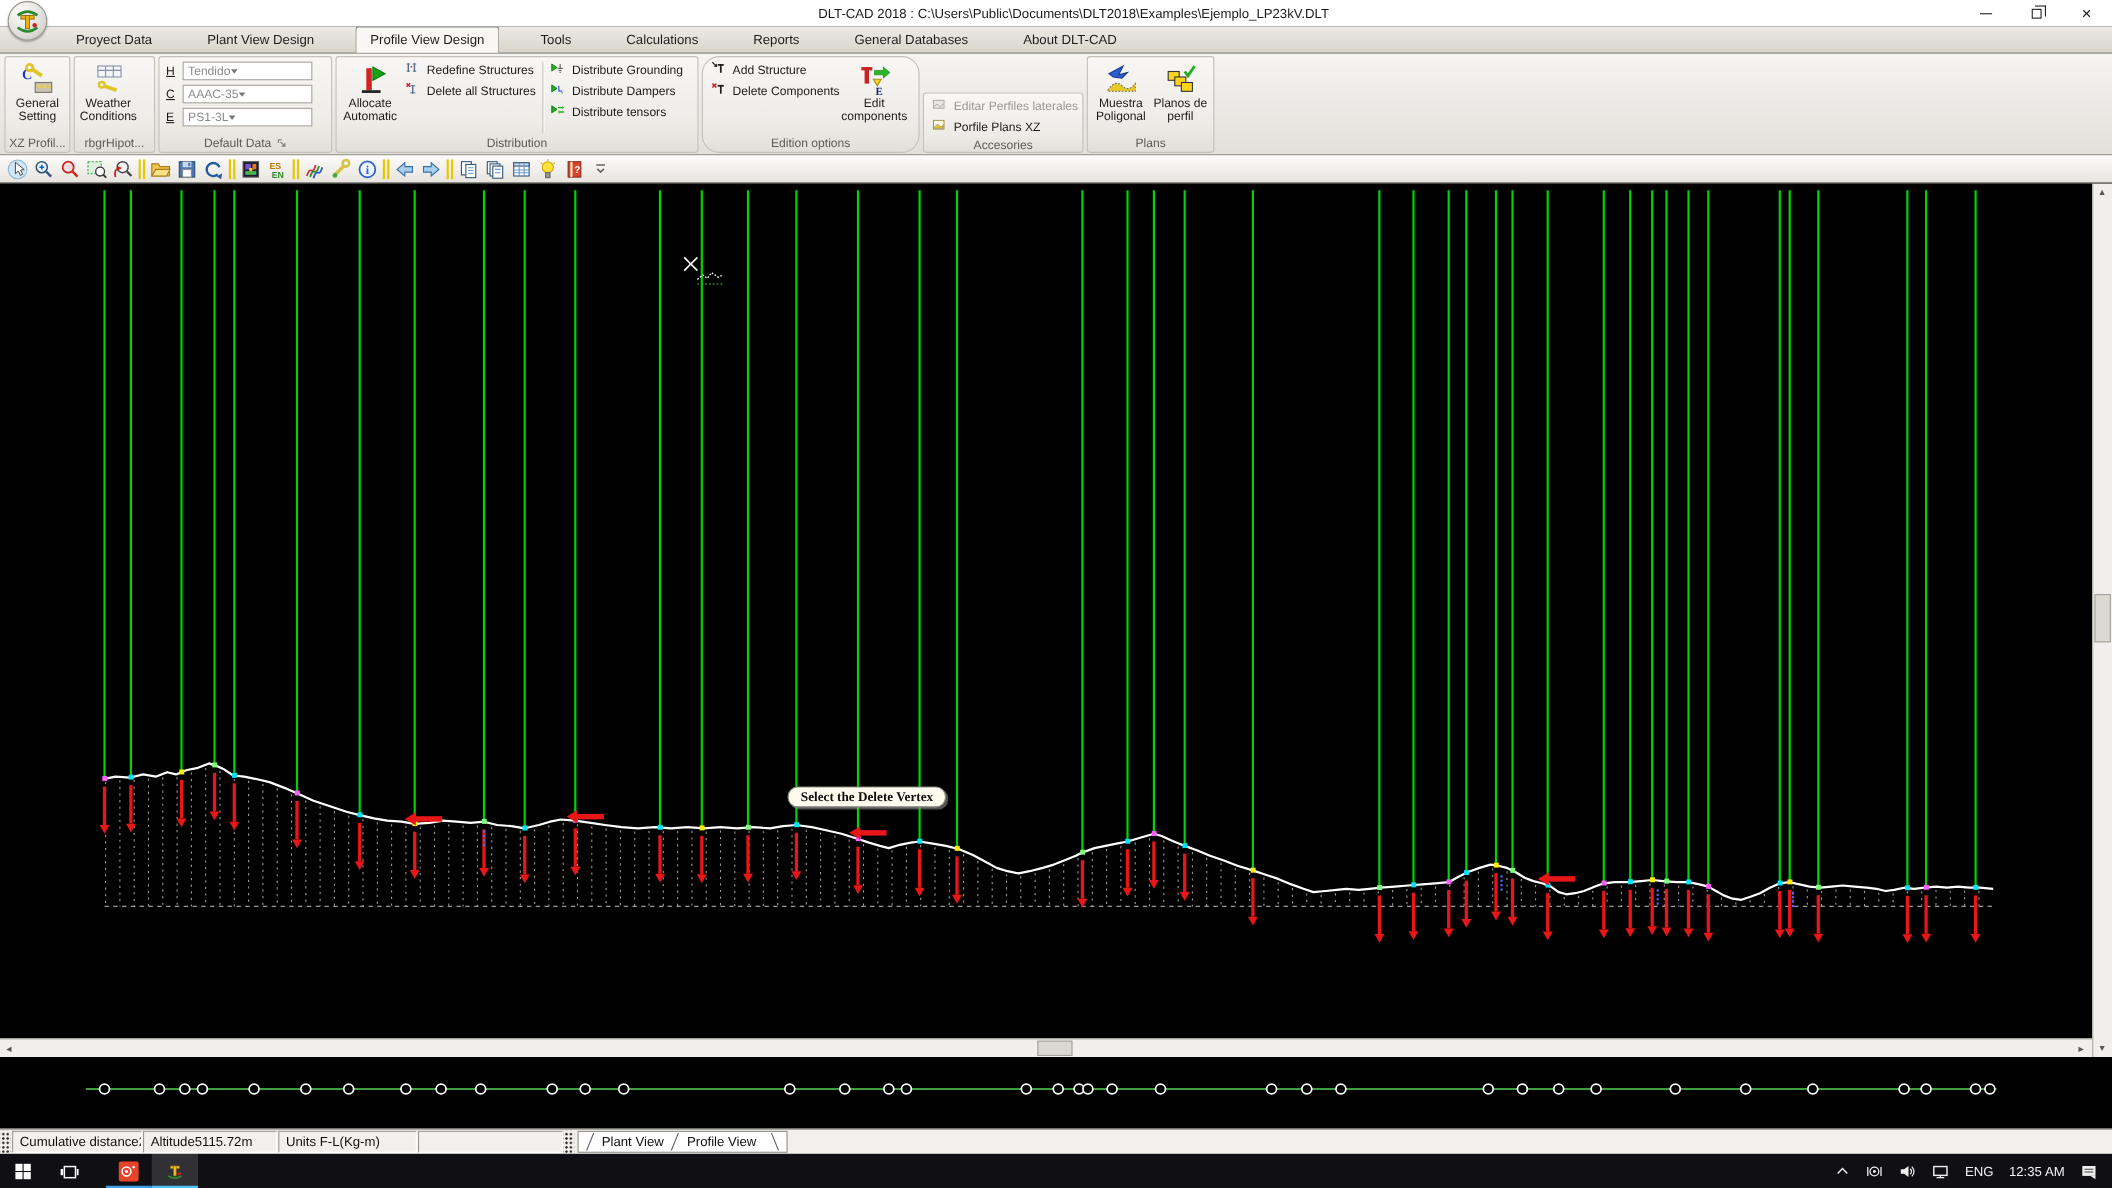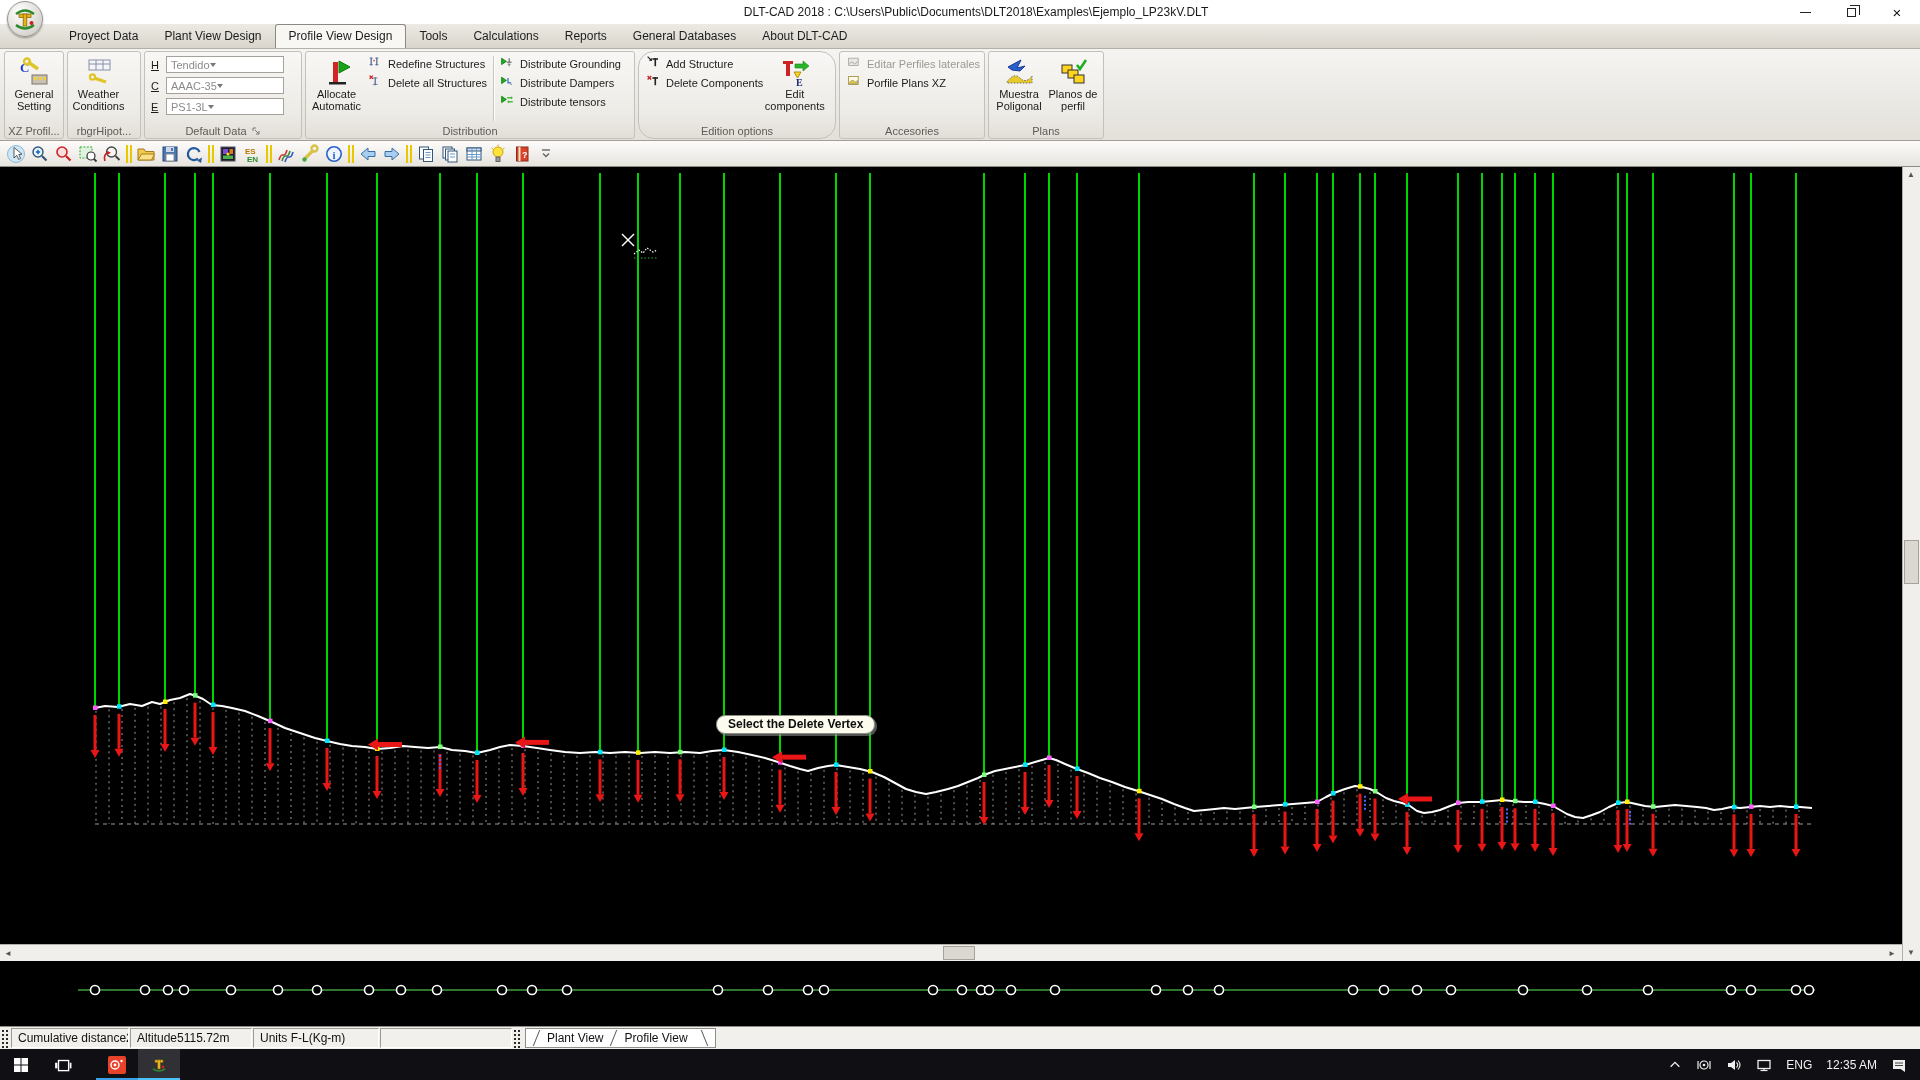--- a/index.html
+++ b/index.html
@@ -18,21 +18,21 @@
   .glyph-close { font-size:15px; color:#111; line-height:15px; }
 
   #logo-orb { left:7px; top:1px; width:36px; height:36px; border-radius:50%;
     background:radial-gradient(circle at 35% 30%, #ffffff, #d9d7d2 70%, #b8b5ae);
     border:1px solid #97948d; z-index:40; display:flex; align-items:center; justify-content:center;
     box-shadow:0 1px 2px rgba(0,0,0,.35); }
 
   
   #menubar { left:0; top:24px; width:1920px; height:25px;
     background:linear-gradient(#eceae4,#d9d5cc); border-bottom:1px solid #b5b1a8;
-    display:flex; align-items:flex-end; padding-left:56px; }
+    display:flex; align-items:flex-end; padding-left:56px;gap:24px; }
   .mtab { font-size:12px; color:#1d1d1d; padding:4px 13px 5px; white-space:nowrap; }
   .mtab.active { background:#f8f7f4; border:1px solid #8d8982; border-bottom:none;
     border-radius:3px 3px 0 0; }
 
   
   #ribbon { left:0; top:49px; width:1920px; height:92px;
     background:linear-gradient(#f5f4f1,#e3e0da); border-bottom:1px solid #a19e97;
     display:flex; padding:2px 0 1px 4px; gap:3px; }
   .rgroup { border:1px solid #c4c1ba; border-radius:3px; flex:none;
     background:linear-gradient(#f8f7f5,#edebe6 72%,#e2dfd9); display:flex; flex-direction:column; }
@@ -58,21 +58,21 @@
 
   
   #toolbar { left:0; top:141px; width:1920px; height:26px;
     background:linear-gradient(#fdfcfb,#e7e4de); border-bottom:1px solid #8e8c86;
     display:flex; align-items:center; padding-left:4px; gap:1px; }
   .tbtn { width:23px; height:22px; display:flex; align-items:center; justify-content:center; }
   .tsep { width:9px; height:18px; display:flex; justify-content:center; gap:2px; }
   .tsep i { width:2px; height:18px; background:#e8c900; display:block; }
 
   
-  #canvas { left:0; top:167px; width:1920px; height:777px; background:#000; }
+  #canvas { left:0; top:167px; width:1920px; height:777px; background:#000;font-family:Liberation Serif, serif; }
   #tooltip { left:716px; top:548px; height:19px; background:#fcfbee;
     border:1px solid #8c8c84; border-radius:9px; padding:0 11px; font-size:12px;
     font-weight:bold; color:#0d0d0d; line-height:17px; white-space:nowrap;
     box-shadow:2px 2px 0 rgba(150,150,150,.55); z-index:5; }
 
   
   #hscroll { left:0; top:944px; width:1902px; height:17px; background:#f1efec; border-top:1px solid #b3b0a9; }
   #vscroll { left:1902px; top:167px; width:18px; height:794px; background:#f1efec; border-left:1px solid #b3b0a9; }
   .sarrow { position:absolute; width:16px; height:15px; display:flex; align-items:center;
     justify-content:center; font-size:8px; color:#555; }
@@ -320,21 +320,21 @@
               <text x="16" y="29" font-size="10" font-weight="bold" fill="#1a2a7a" font-family="Liberation Serif,serif">E</text>
             </svg>
           </div>
           <div class="biglabel">Edit components</div>
         </div>
       </div>
       <div class="rg-label">
         <span>Edition options</span>
       </div>
     </div>
-    <div class="rgroup" style="width: 146px;">
+    <div class="rgroup" style="width: 146px; margin-top: 33px;">
       <div class="rg-content">
         <div class="smallcol">
           <div class="smallbtn disabled">
             <span><svg width="16" height="16" viewBox="0 0 20 20">
                 <rect x="2" y="4" width="12" height="9" fill="#e9e8e4" stroke="#a5a29b"></rect>
                 <path d="M3,11 q3,-4 5,-1 t5,-2" stroke="#9a978f" fill="none"></path>
               </svg></span>
             <span>Editar Perfiles laterales</span>
           </div>
           <div class="smallbtn">

